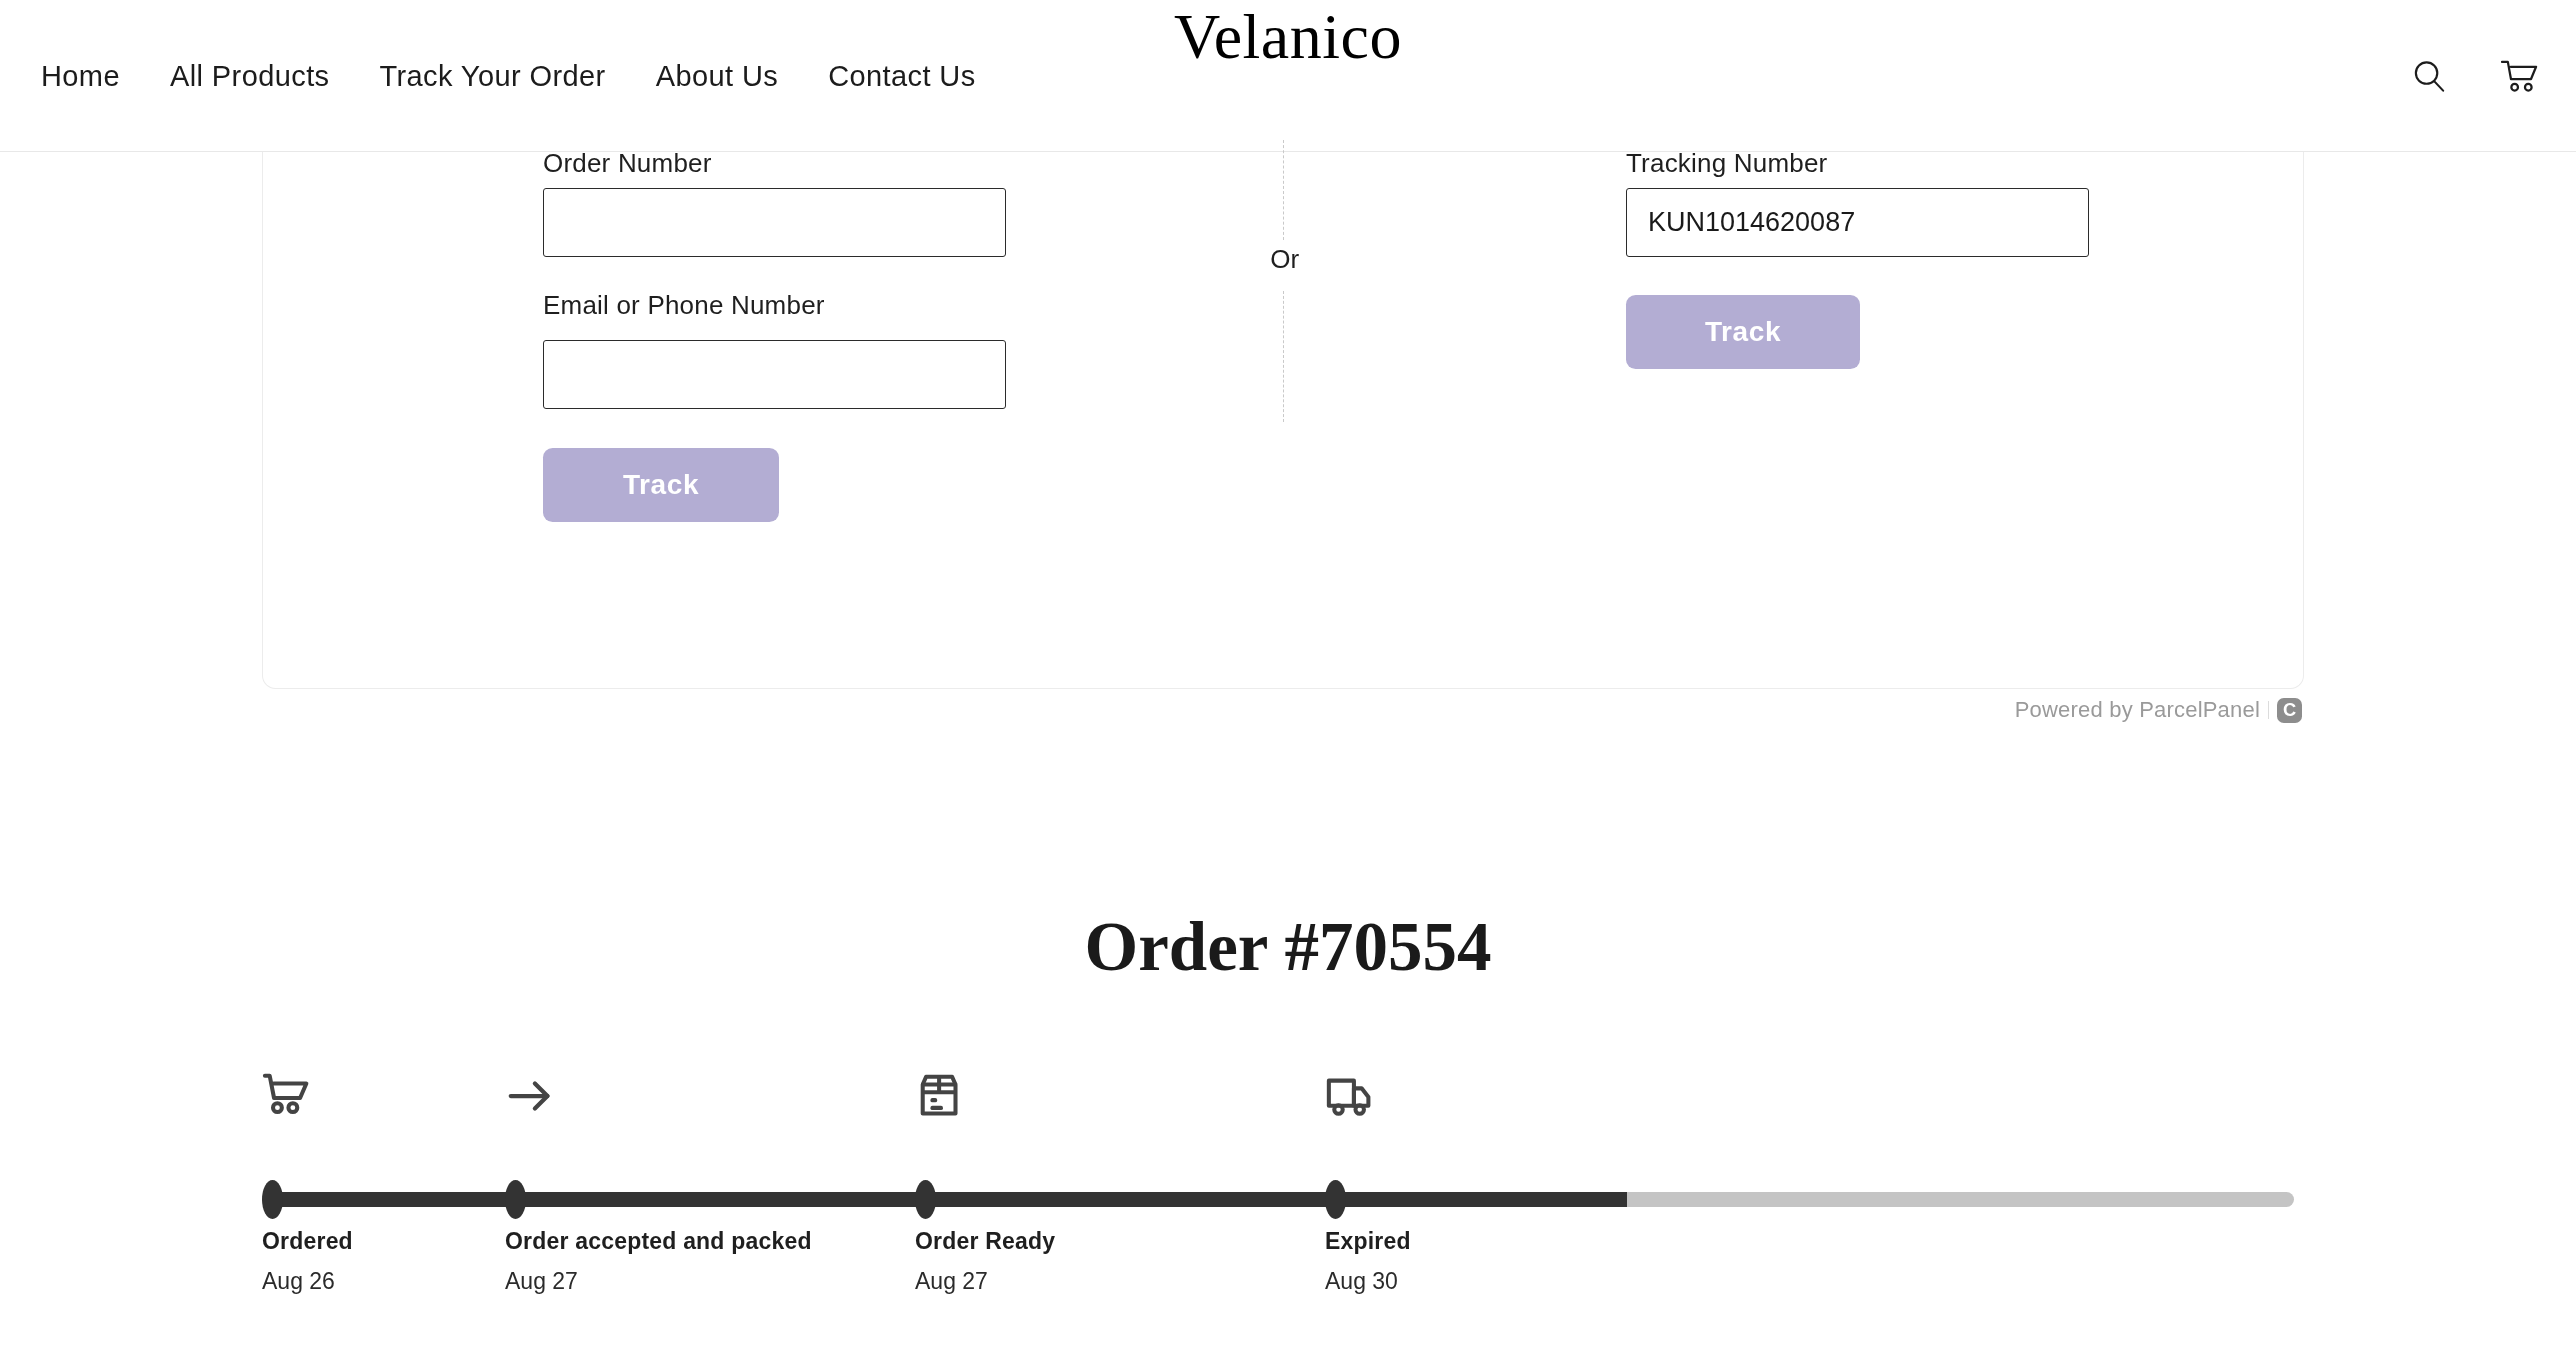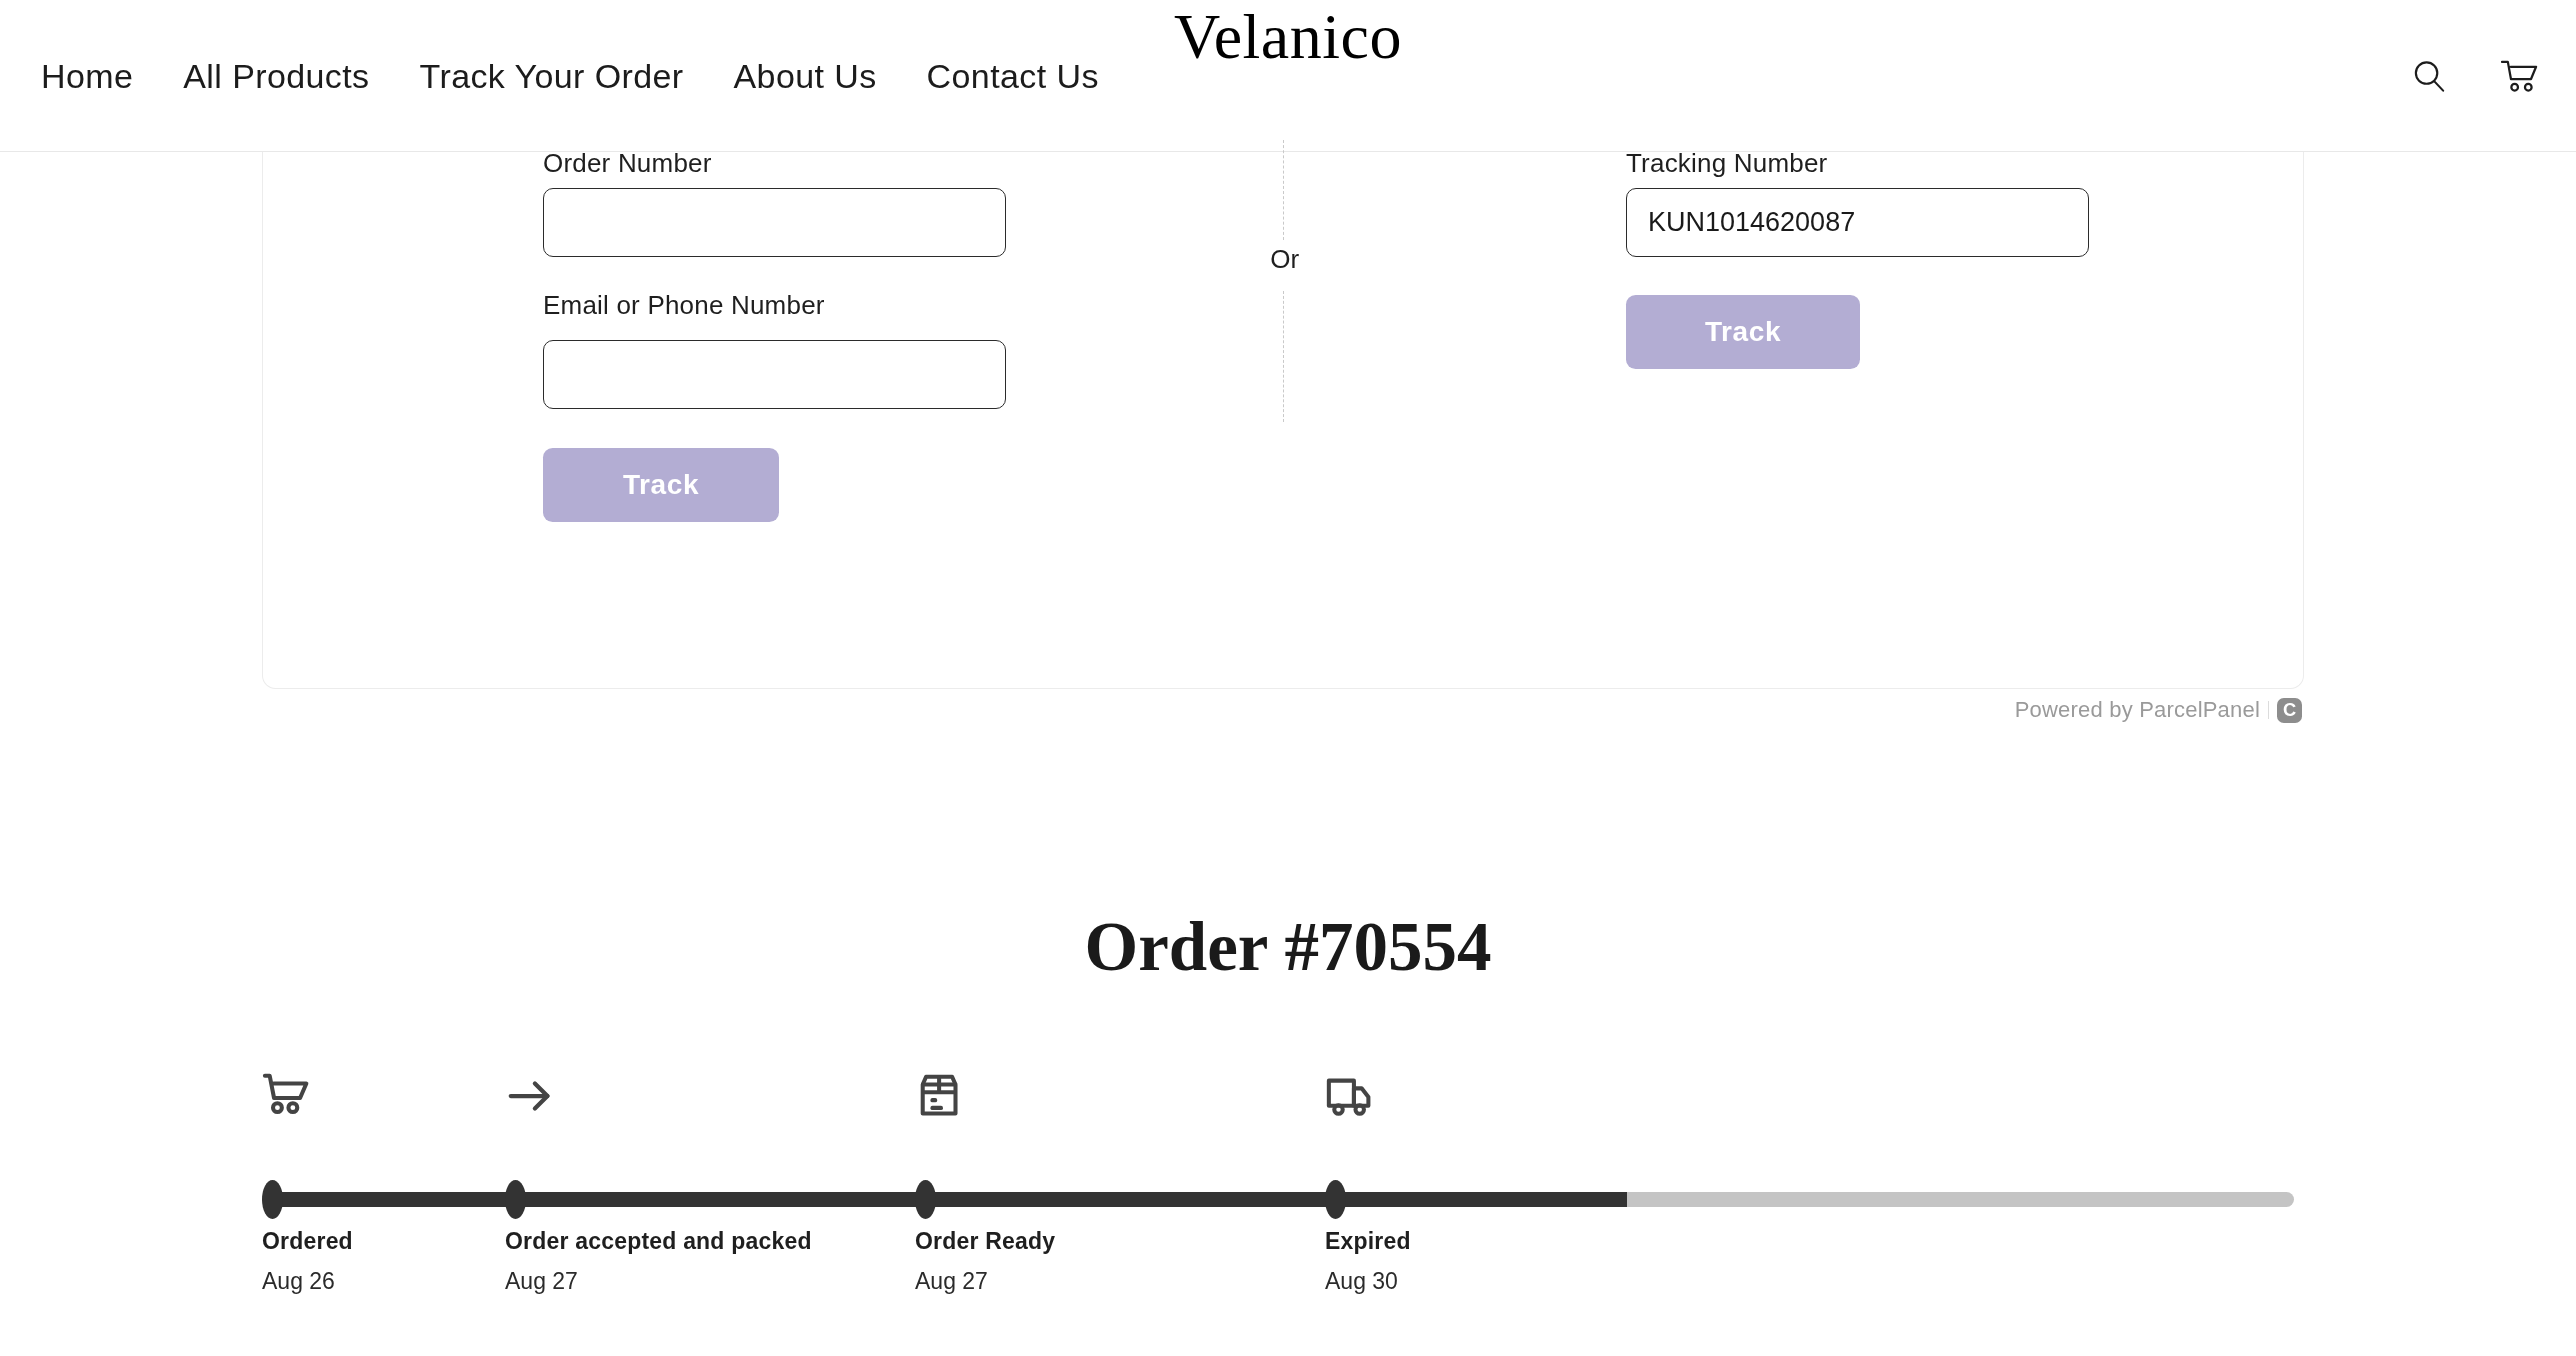--- a/index.html
+++ b/index.html
@@ -18,21 +18,21 @@
     border-bottom: 1px solid #e8e8e8;
     background: #fff;
   }
   #main-nav {
     position: absolute;
     left: 41px; top: 0; height: 152px;
     display: flex; align-items: center;
     gap: 50px;
   }
   .nav-link {
-    font-size: 34px;
+    font-size: 29px;
     color: #1c1c1c;
     letter-spacing: 0.4px;
     text-decoration: none;
     white-space: nowrap;
     cursor: pointer;
   }
   #brand-logo {
     position: absolute;
     left: 0; right: 0; top: 0; height: 152px;
     display: flex; justify-content: center;
@@ -63,21 +63,21 @@
   .field-label {
     font-size: 26px;
     color: #1f1f1f;
     letter-spacing: 0.2px;
   }
   .text-input {
     display: block;
     width: 100%;
     height: 69px;
     border: 1px solid #2b2b2b;
-    border-radius: 10px;
+    border-radius: 3px;
     background: #fff;
     font-family: "Liberation Sans", sans-serif;
     font-size: 27px;
     color: #1a1a1a;
     padding: 16px 21px;
     outline: none;
   }
   .track-button {
     border: none;
     border-radius: 9.6px;

